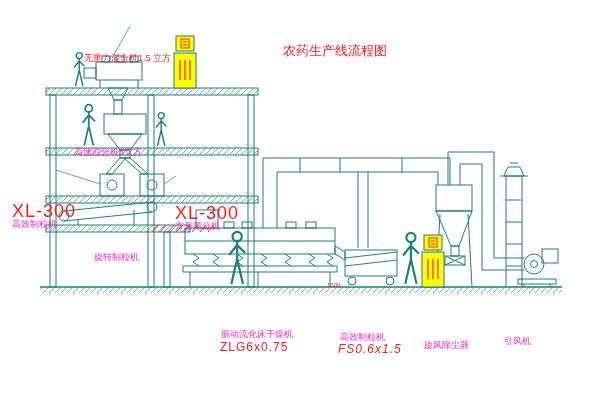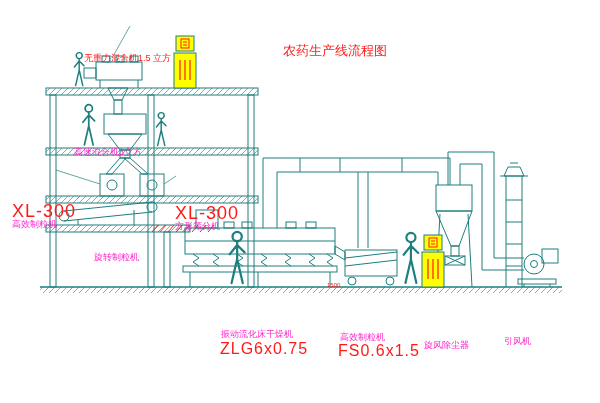--- a/index.html
+++ b/index.html
@@ -6,21 +6,21 @@
   body{width:600px;height:403px;overflow:hidden;font-family:"Liberation Sans",sans-serif;}
   .stage{position:relative;width:600px;height:403px;background:#ffffff;}
   .stage svg{position:absolute;left:0;top:0;}
   .lbl{position:absolute;white-space:nowrap;line-height:1.05;margin-top:42px;}
   .red{color:#ff1a1a;}
   .mag{color:#ff22cc;text-align:center;}
   .title-row{position:absolute;left:283px;top:42px;display:flex;align-items:center;}
   .title-main{font-size:13px;color:#ff1a1a;}
   .title-cap{font-size:20px;color:#ff1a1a;margin-left:2px;letter-spacing:1px;}
   .f9{font-size:9px;}
-  .f12{font-size:16px;letter-spacing:1px;}
+  .f12{font-size:12px;letter-spacing:1px;}
   .f14{font-size:18px;letter-spacing:1px;}
   .f6{font-size:6px;}
 </style>
 </head>
 <body>
 
 <div class="stage">
 
 <svg width="600" height="403" viewBox="0 0 600 403">
   <defs>
@@ -210,17 +210,17 @@
 <div class="lbl mag f9" style="left:74px;top:106px;">高速混合机3立方</div>
 <div class="lbl red f14" style="left:12px;top:160px;">XL-300</div>
 <div class="lbl mag f9" style="left:12px;top:178px;">高效制粒机</div>
 <div class="lbl red f14" style="left:175px;top:162px;">XL-300</div>
 <div class="lbl mag f9" style="left:175px;top:180px;">方形筛分机</div>
 <div class="lbl mag f9" style="left:94px;top:211px;">旋转制粒机</div>
 <div class="lbl red f6" style="left:327px;top:240px;">1500</div>
 <div class="lbl mag f9" style="left:221px;top:288px;">振动流化床干燥机</div>
 <div class="lbl red f12" style="left:220px;top:299px;">ZLG6x0.75</div>
 <div class="lbl mag f9" style="left:340px;top:291px;">高效制粒机</div>
-<div class="lbl red f12" style="left:338px;top:301px;">FS0.6x1.5</div>
+<div class="lbl red f12" style="left:338px;top:301px;font-style:italic;">FS0.6x1.5</div>
 <div class="lbl mag f9" style="left:424px;top:299px;">旋风除尘器</div>
 <div class="lbl mag f9" style="left:504px;top:295px;">引风机</div>
 
 </div>
 
 </body></html>

